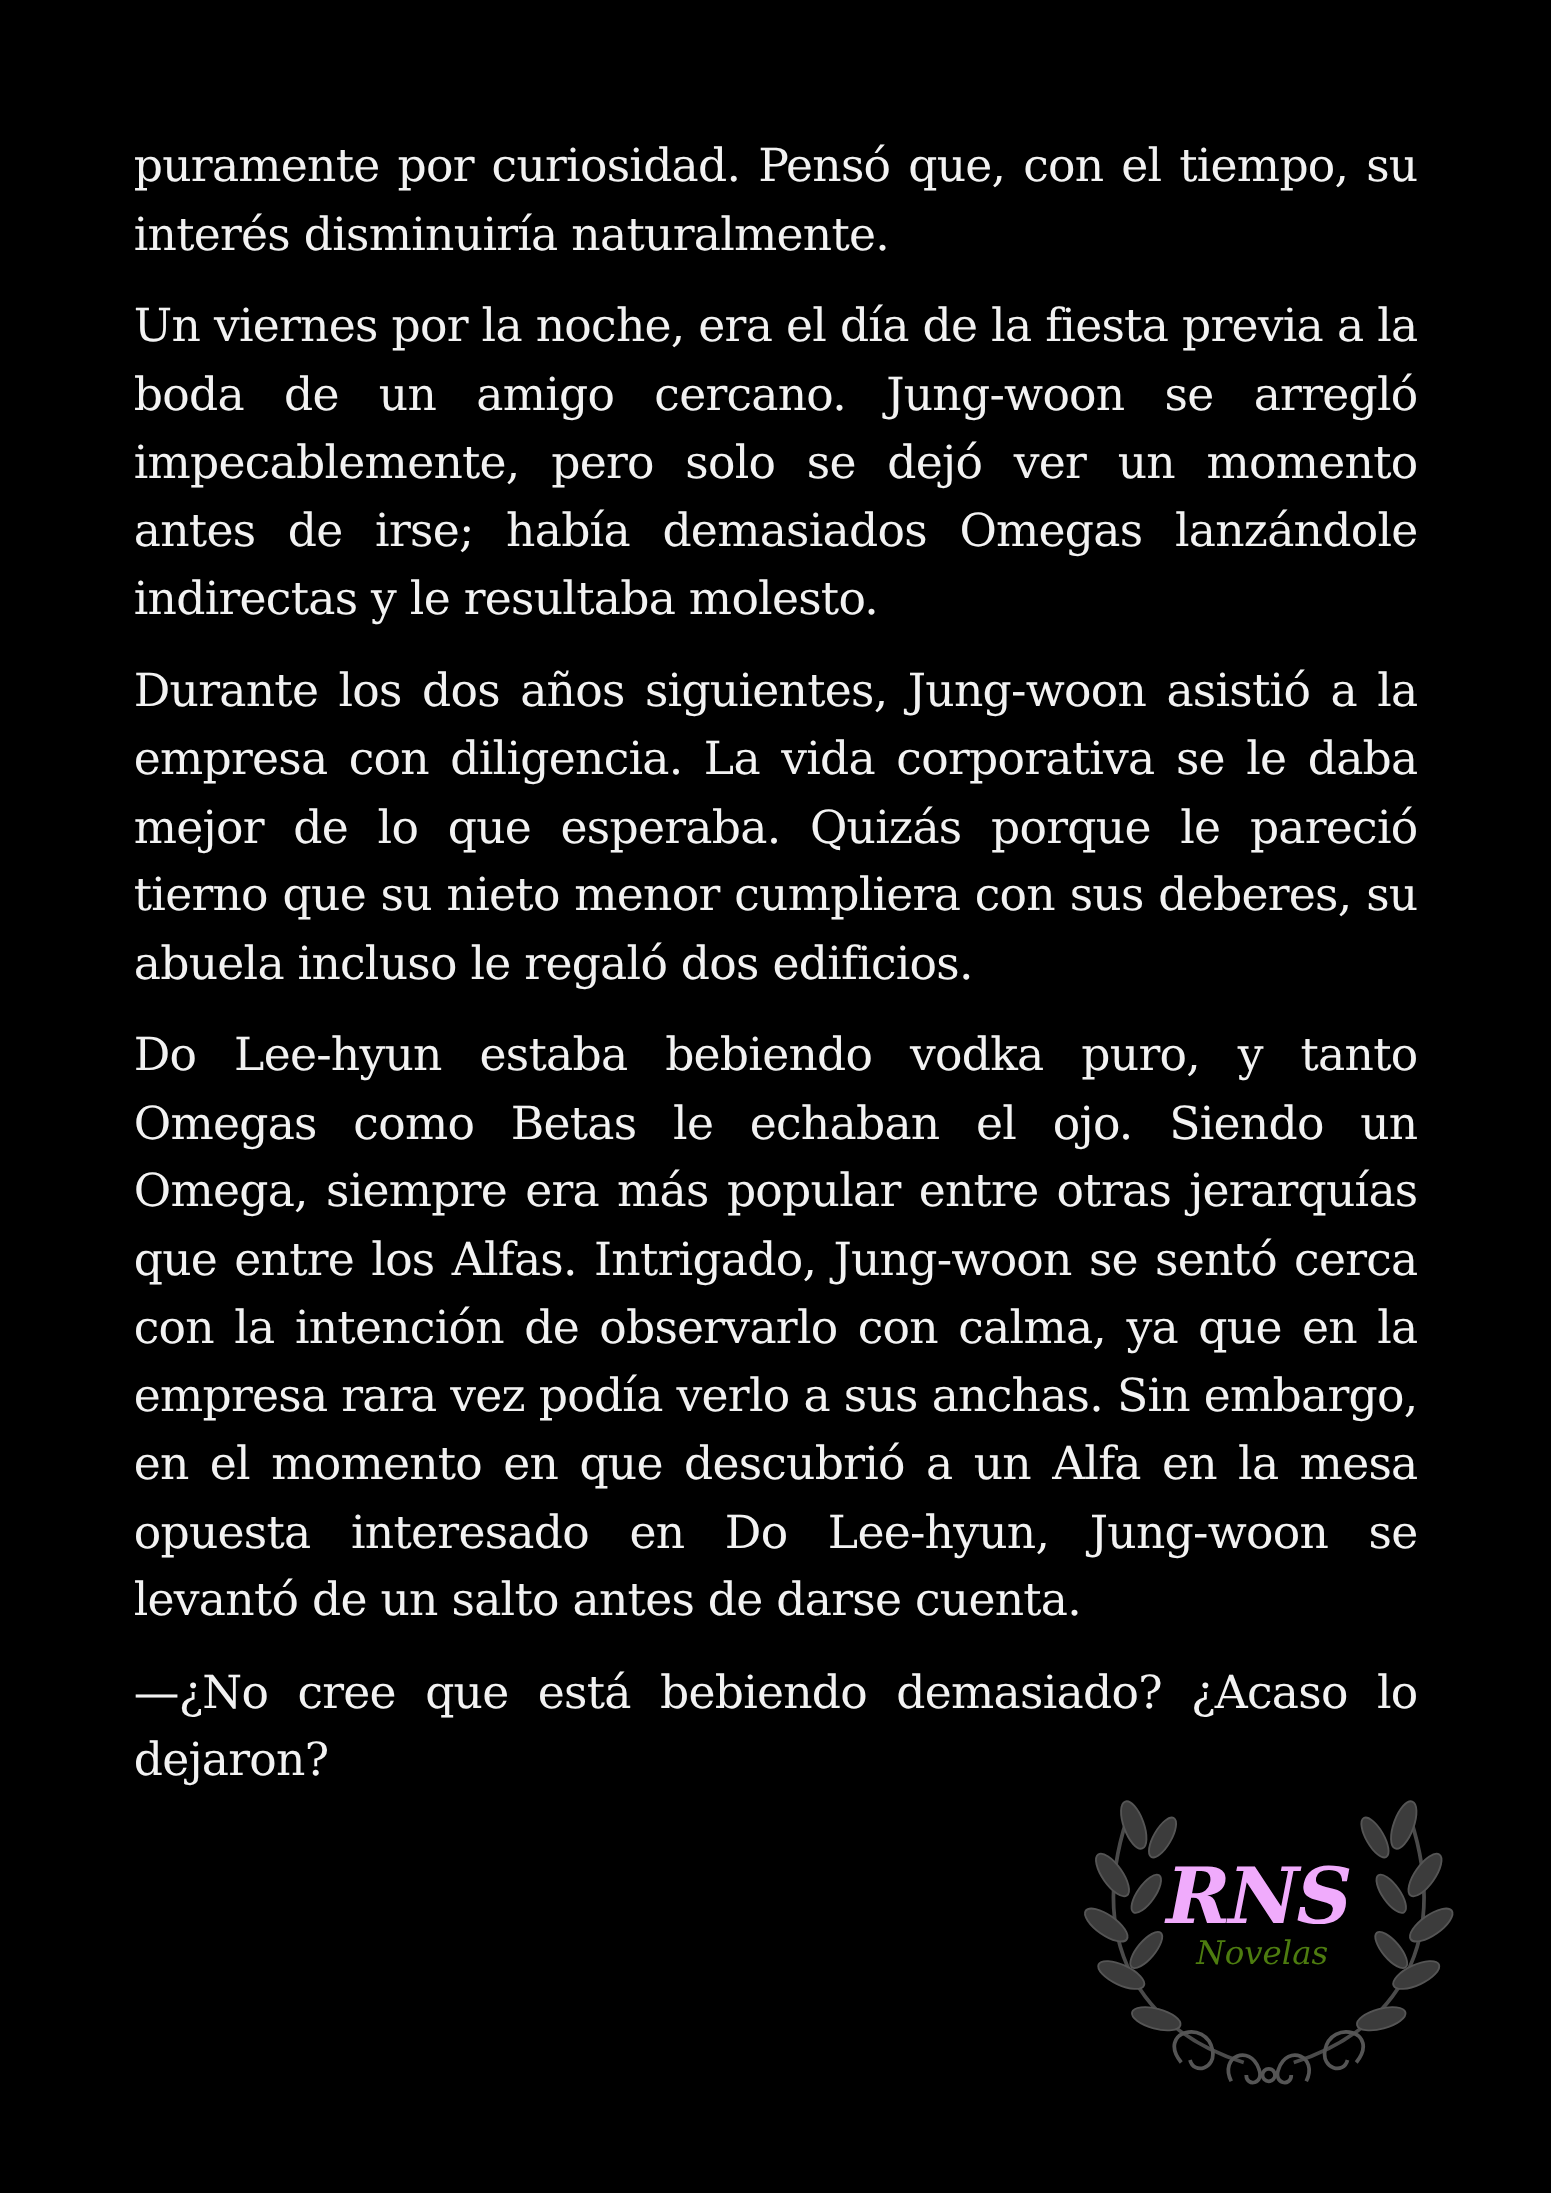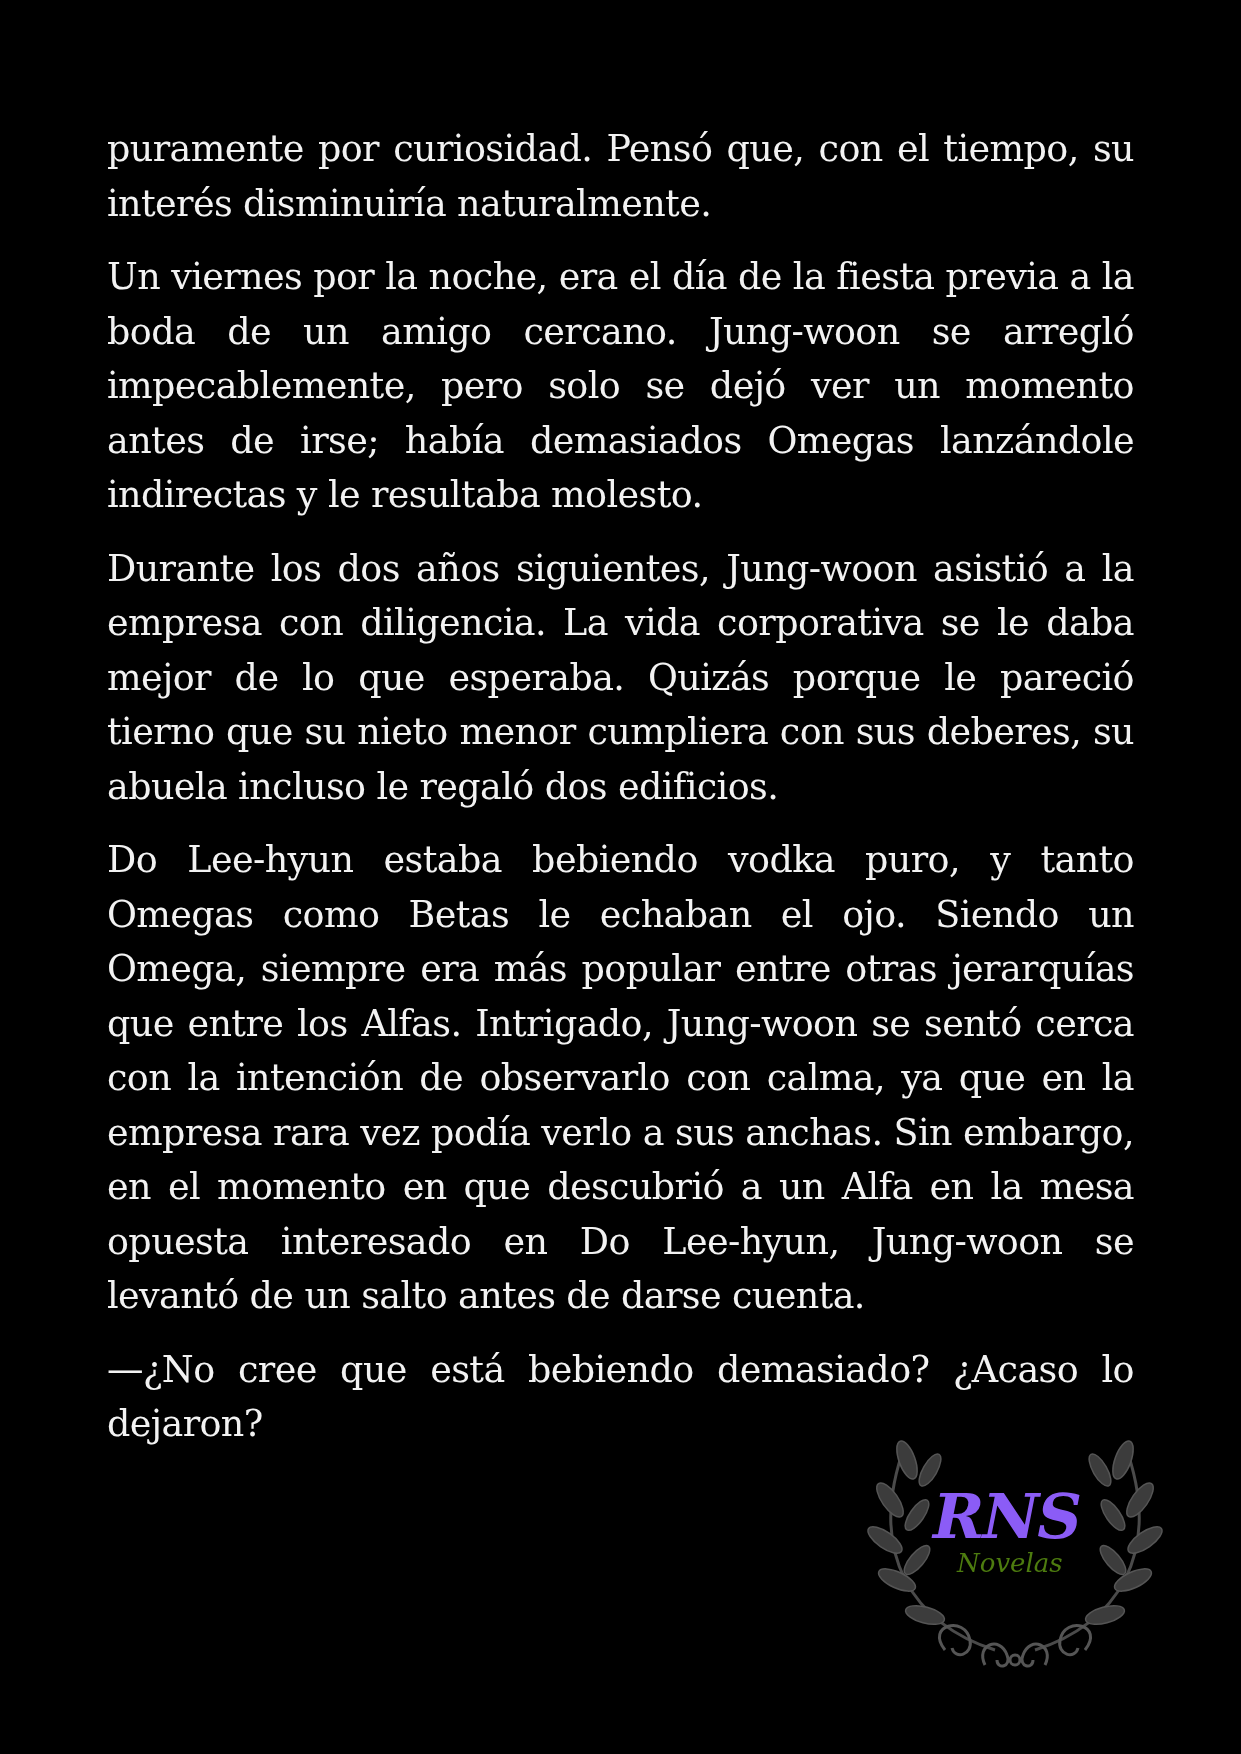--- a/index.html
+++ b/index.html
@@ -1,23 +1,23 @@
 <!DOCTYPE html>
 <html><head>
 <meta charset="utf-8">
 <style>
   html, body { margin: 0; padding: 0; background: #000; }
   body { width: 1241px; height: 1754px; position: relative; overflow: hidden; }
   .page { position: absolute; left: 107px; top: 106px; width: 1027px;
     font-family: "DejaVu Serif", "Liberation Serif", serif; color: #f2f2f2;
     font-size: 36.5px; line-height: 54.5px; letter-spacing: -0.6px; }
-  .para { margin: 16px 0 19px 0; text-align: justify; }
+  .para { margin: 0 0 19px 0; text-align: justify; }
   .watermark { position: absolute; left: 845px; top: 1425px; width: 340px; height: 250px; }
   .wm-rns { position: absolute; left: 88px; top: 55px; font-family: "DejaVu Serif", serif;
-    font-style: italic; font-weight: bold; font-size: 62px; color: #8b5cf6; letter-spacing: -2px; }
+    font-style: italic; font-weight: bold; font-size: 62px; color: #f0abfc; letter-spacing: -2px; }
   .wm-nov { position: absolute; left: 112px; top: 123px; font-family: "DejaVu Serif", serif;
     font-style: italic; font-size: 26px; color: #4d7c0f; }
 </style>
 </head>
 <body>
 
 <div class="page">
   <p class="para">puramente por curiosidad. Pensó que, con el tiempo, su interés disminuiría naturalmente.</p>
   <p class="para">Un viernes por la noche, era el día de la fiesta previa a la boda de un amigo cercano. Jung-woon se arregló impecablemente, pero solo se dejó ver un momento antes de irse; había demasiados Omegas lanzándole indirectas y le resultaba molesto.</p>
   <p class="para">Durante los dos años siguientes, Jung-woon asistió a la empresa con diligencia. La vida corporativa se le daba mejor de lo que esperaba. Quizás porque le pareció tierno que su nieto menor cumpliera con sus deberes, su abuela incluso le regaló dos edificios.</p>

